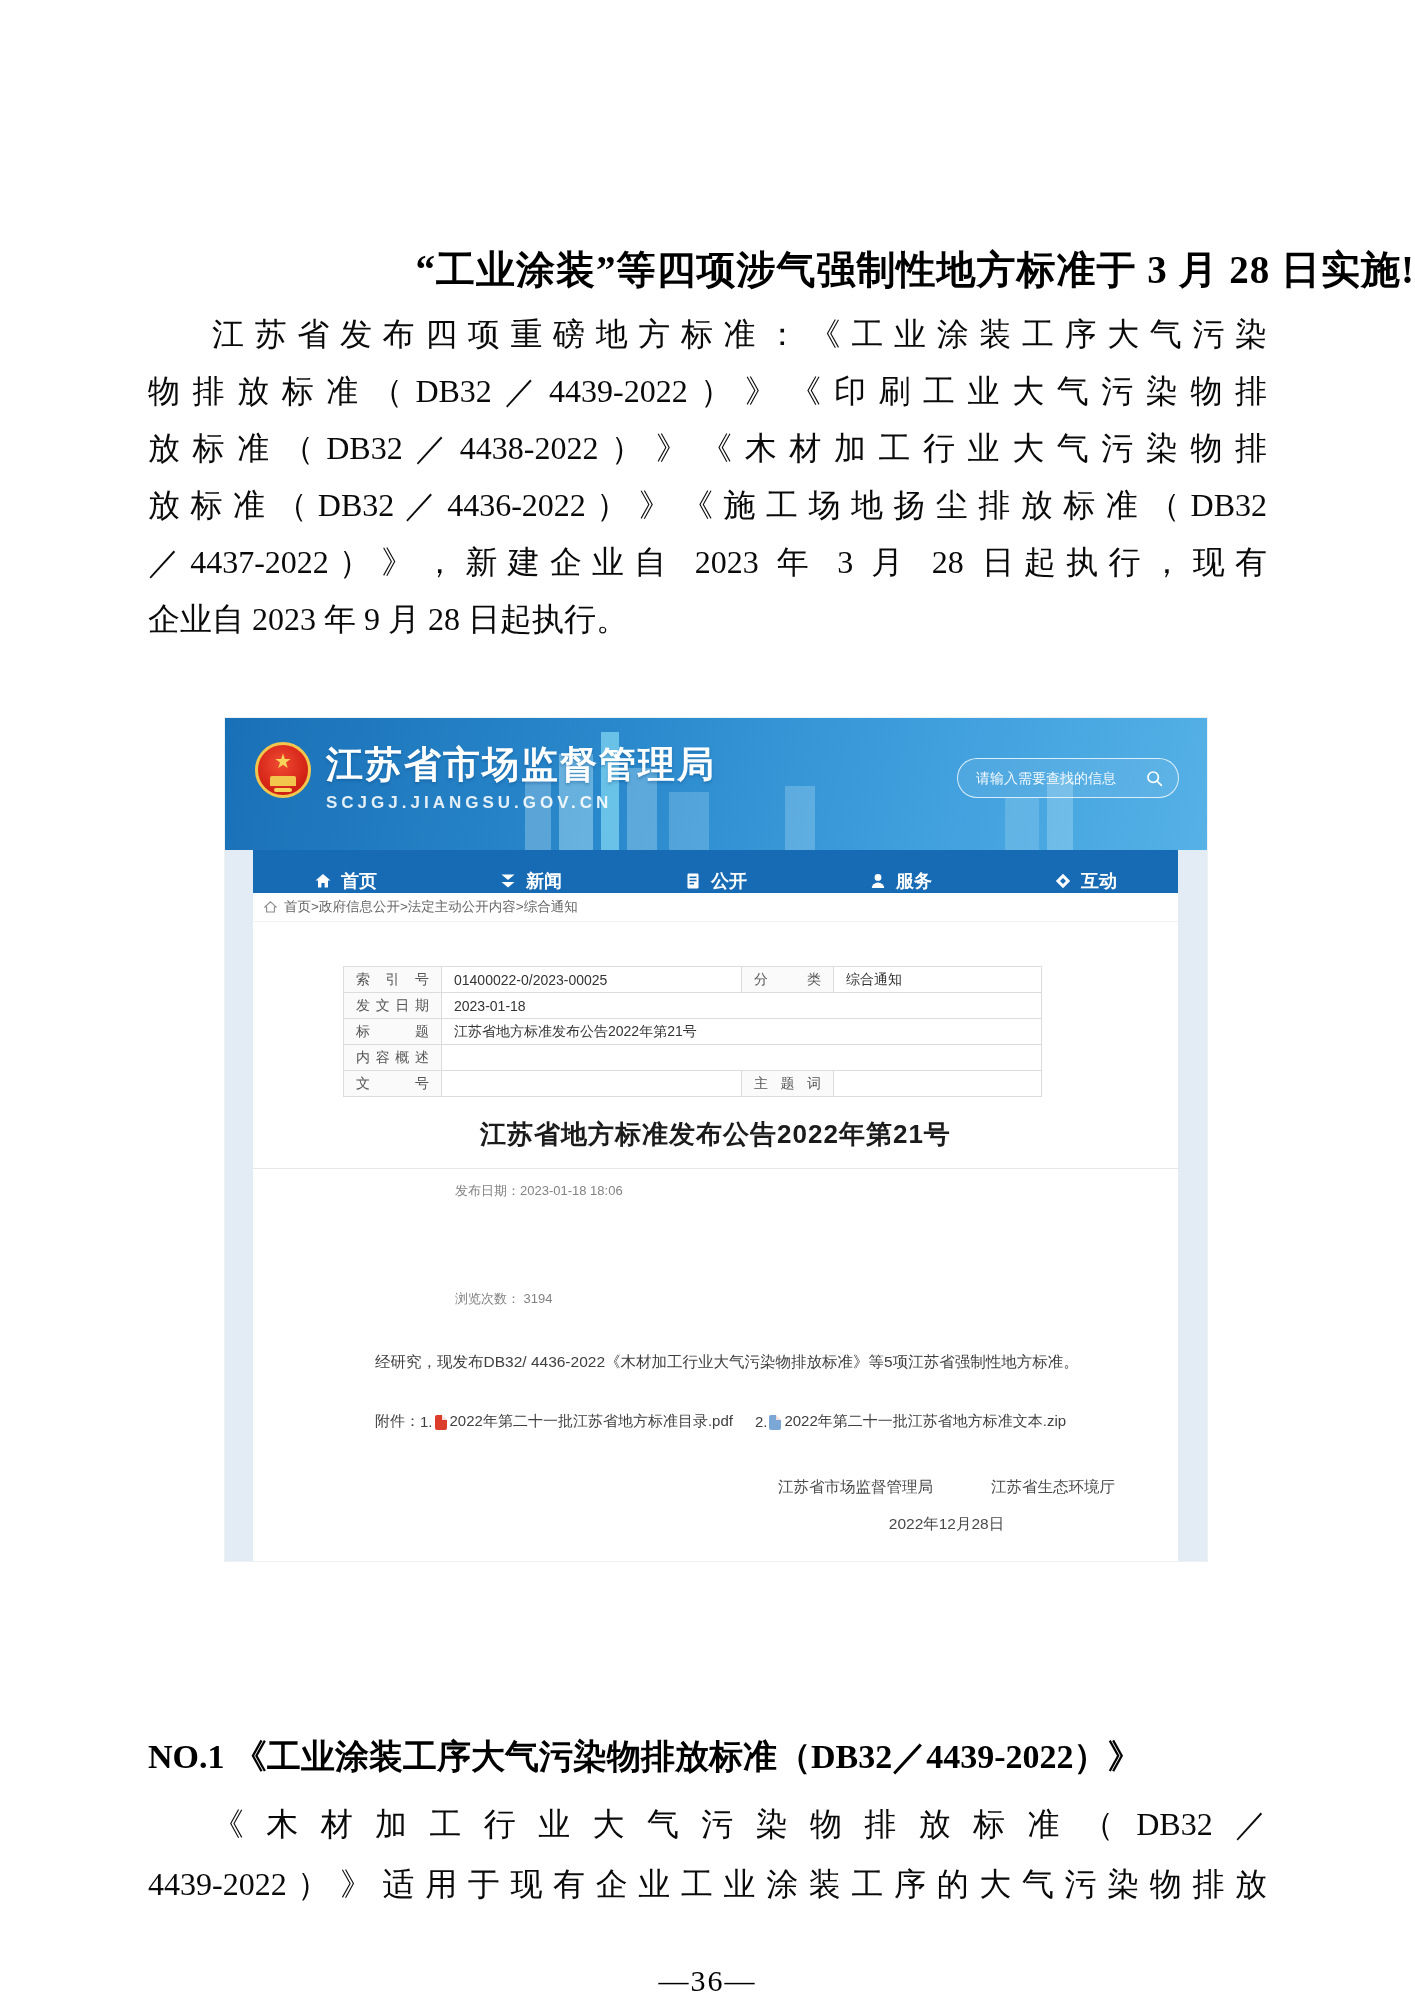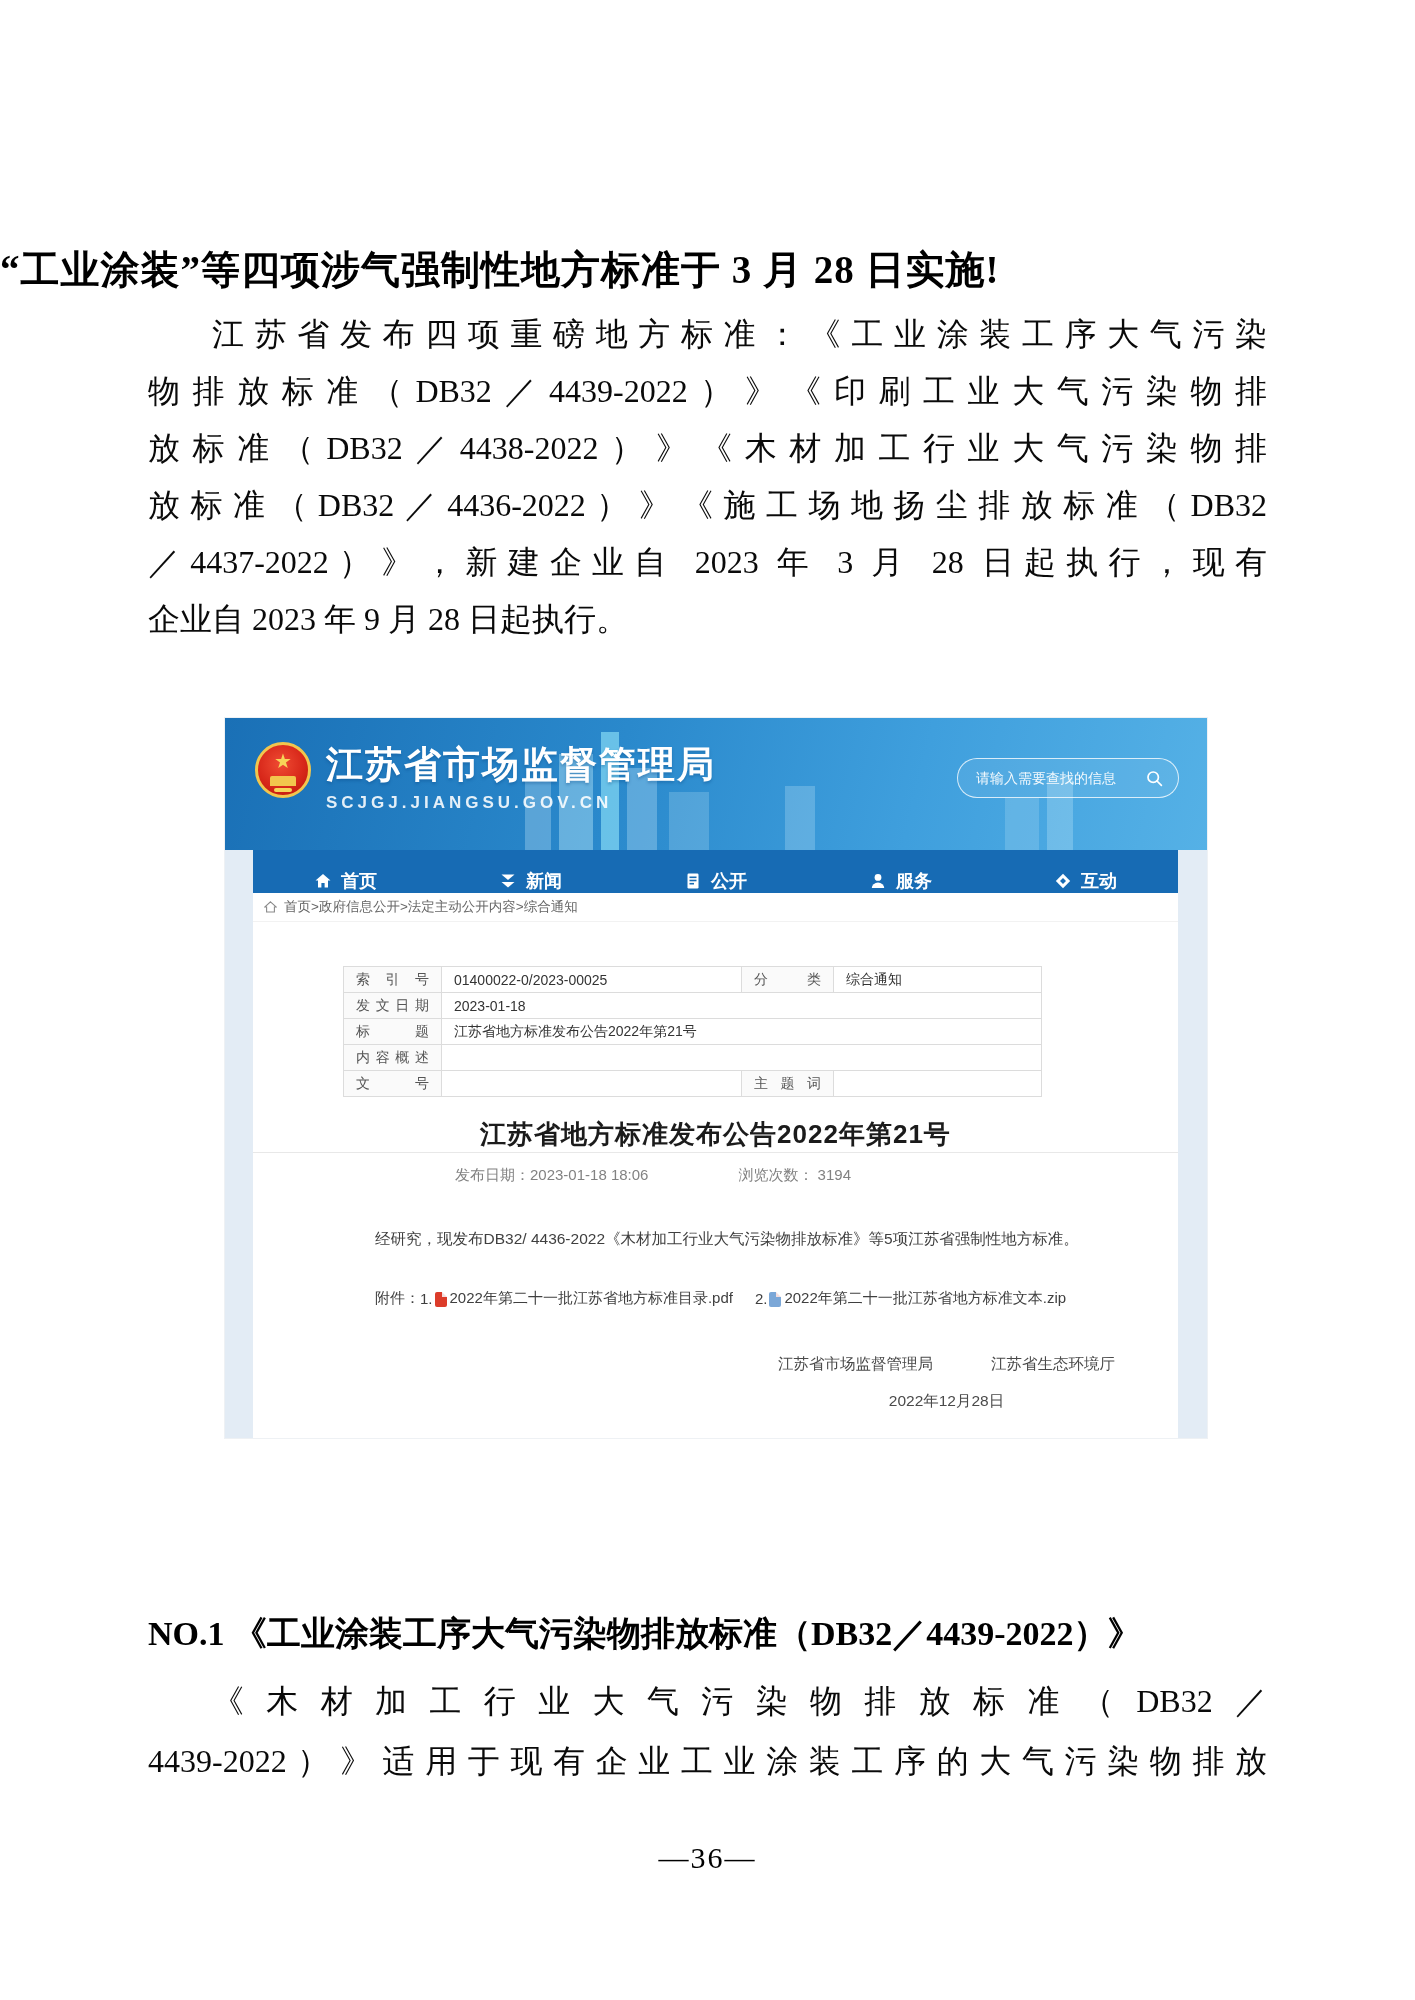--- a/index.html
+++ b/index.html
@@ -5,21 +5,21 @@
   * { margin:0; padding:0; box-sizing:border-box; }
   html,body { background:#ffffff; }
   .page {
     position:relative; width:1415px; height:2000px; margin:0 auto;
     background:#ffffff; overflow:hidden;
     font-family:"Liberation Serif","DejaVu Serif",serif; color:#000;
   }
 
   
   .doc-title {
-    padding-top:246px; text-align:left;
+    padding-top:246px; text-align:right;
     font-size:39px; font-weight:bold; letter-spacing:1px; line-height:48px;
   }
   .intro { width:1119px; margin:12px 148px 0 148px; font-size:32px; color:#0a0a0a; }
   .tline { line-height:57px; text-align:justify; text-align-last:justify; white-space:nowrap; }
   .tline.first { text-indent:64px; }
   .tline.last { text-align-last:left; white-space:normal; }
 
   .section-heading {
     margin:172px 147px 0 148px; font-size:34px; font-weight:bold; line-height:47px;
     white-space:nowrap;
@@ -92,21 +92,21 @@
     padding-left:11px; font-size:13.5px; color:#666; border-bottom:1px solid #f2f2f2;
   }
 
   .content { background:#ffffff; min-height:500px; padding:44px 0 26px 0; }
 
   table.info-table { margin-left:90px; width:698px; border-collapse:collapse; table-layout:fixed; font-size:14px; color:#333; }
   .info-table td { border:1px solid #dcdcdc; height:26px; padding:0 12px; overflow:hidden; white-space:nowrap; }
   .info-table td.lbl { background:#fafafa; color:#555; text-align:justify; text-align-last:justify; }
 
   .article-title { margin-top:20px; text-align:center; font-size:26px; font-weight:bold; color:#1b1b1b; letter-spacing:1px; }
-  .meta { border-top:1px solid #e8e8e8; padding:13px 0 0 202px; display:flex; gap:90px; font-size:15px; color:#828282; }
+  .meta { margin-top:16px; border-top:1px solid #e8e8e8; padding:13px 0 0 202px; display:flex; gap:90px; font-size:13px; color:#828282;flex-direction:column; }
   .article-body { margin:42px 70px 0 122px; font-size:15.5px; color:#3f3f3f; line-height:1.55; }
   .attachments { margin:38px 20px 0 122px; font-size:15px; color:#3f3f3f; display:flex; align-items:center; flex-wrap:wrap; }
   .attachments a { color:#3f3f3f; text-decoration:none; cursor:pointer; }
   .att-gap { width:22px; }
   .ico-file { display:inline-block; width:12px; height:15px; border-radius:2px; margin:0 3px -2px 2px; position:relative; }
   .ico-pdf { background:#dc3c2a; }
   .ico-zip { background:#7ba7d7; }
   .ico-file::after { content:""; position:absolute; right:0; top:0; border-style:solid; border-width:0 5px 5px 0; border-color:transparent #ffffff #f3dede transparent; }
 
   .sig { margin:46px 63px 0 auto; width:max-content; text-align:center; font-size:15.5px; color:#4a4a4a; }

